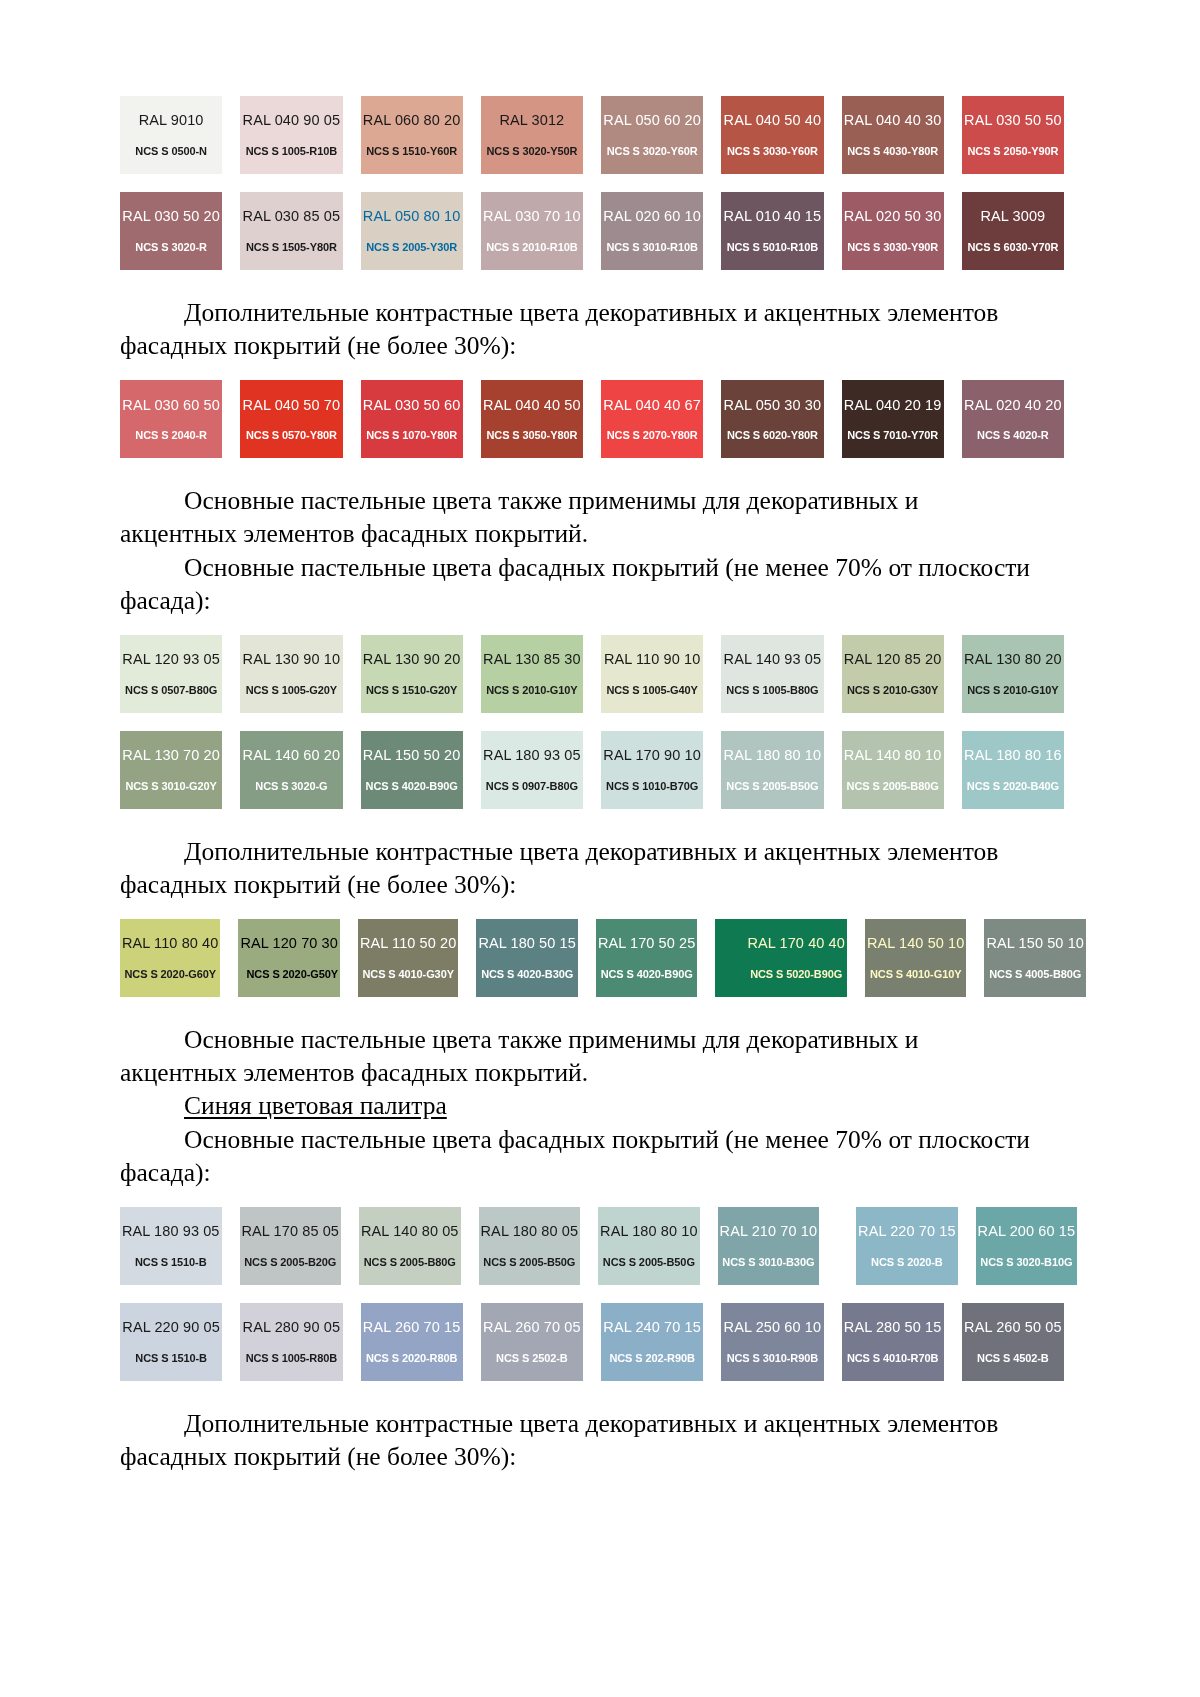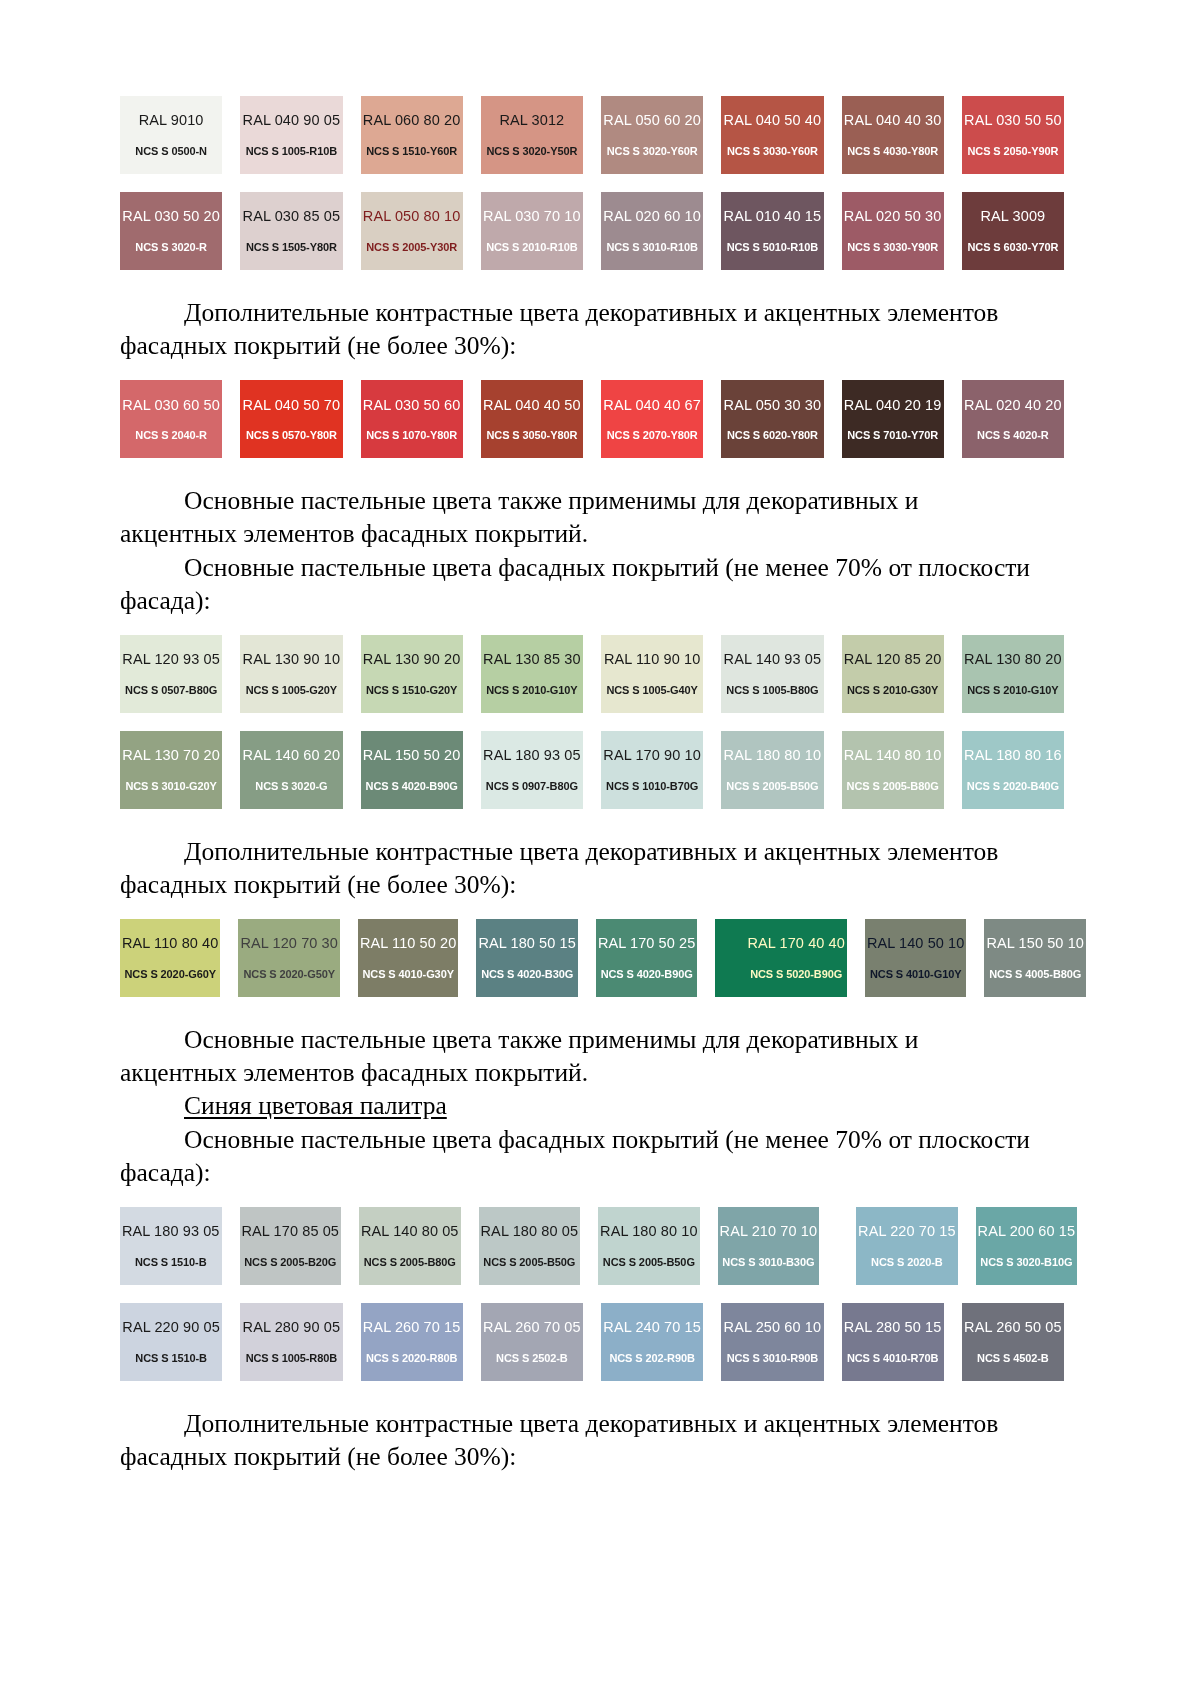--- a/index.html
+++ b/index.html
@@ -130,21 +130,21 @@
 
   <div class="swatch-grid grid-block" id="grid-red-main-2">
       <div class="swatch" style="background: rgb(160, 107, 110); color: rgb(255, 255, 255);">
         <div class="ral">RAL 030 50 20</div>
         <div class="ncs">NCS S 3020-R</div>
       </div>
       <div class="swatch" style="background: rgb(221, 208, 207); color: rgb(26, 26, 26);">
         <div class="ral">RAL 030 85 05</div>
         <div class="ncs">NCS S 1505-Y80R</div>
       </div>
-      <div class="swatch" style="background: rgb(217, 207, 194); color: #7f1d1d;">
+      <div class="swatch" style="background: rgb(217, 207, 194); color: #0369a1;">
         <div class="ral">RAL 050 80 10</div>
         <div class="ncs">NCS S 2005-Y30R</div>
       </div>
       <div class="swatch" style="background: rgb(191, 169, 171); color: rgb(255, 255, 255);">
         <div class="ral">RAL 030 70 10</div>
         <div class="ncs">NCS S 2010-R10B</div>
       </div>
       <div class="swatch" style="background: rgb(157, 139, 144); color: rgb(255, 255, 255);">
         <div class="ral">RAL 020 60 10</div>
         <div class="ncs">NCS S 3010-R10B</div>
@@ -309,41 +309,41 @@
     <span>фасадных покрытий (не более 30%):</span>
   </p>
 
   <div class="gap-md"></div>
 
   <div class="swatch-grid grid-block" id="grid-green-contrast">
       <div class="swatch" style="background: rgb(204, 210, 122); color: rgb(26, 26, 26);">
         <div class="ral">RAL 110 80 40</div>
         <div class="ncs">NCS S 2020-G60Y</div>
       </div>
-      <div class="swatch" style="background: rgb(154, 171, 128); color: #404040;">
+      <div class="swatch" style="background: rgb(154, 171, 128); color: #000000; align-items: flex-end;">
         <div class="ral">RAL 120 70 30</div>
         <div class="ncs">NCS S 2020-G50Y</div>
       </div>
       <div class="swatch" style="background: rgb(125, 125, 102); color: rgb(255, 255, 255);">
         <div class="ral">RAL 110 50 20</div>
         <div class="ncs">NCS S 4010-G30Y</div>
       </div>
       <div class="swatch" style="background: rgb(91, 129, 131); color: rgb(255, 255, 255);">
         <div class="ral">RAL 180 50 15</div>
         <div class="ncs">NCS S 4020-B30G</div>
       </div>
       <div class="swatch" style="background: rgb(75, 138, 115); color: rgb(255, 255, 255);">
         <div class="ral">RAL 170 50 25</div>
         <div class="ncs">NCS S 4020-B90G</div>
       </div>
       <div class="swatch" style="background: rgb(15, 122, 81); color: #fef9c3; padding-left: 32px;">
         <div class="ral">RAL 170 40 40</div>
         <div class="ncs">NCS S 5020-B90G</div>
       </div>
-      <div class="swatch" style="background: rgb(121, 128, 111); color: #0f172a;">
+      <div class="swatch" style="background: rgb(121, 128, 111); color: #fef9c3;">
         <div class="ral">RAL 140 50 10</div>
         <div class="ncs">NCS S 4010-G10Y</div>
       </div>
       <div class="swatch" style="background: rgb(126, 138, 132); color: rgb(255, 255, 255);">
         <div class="ral">RAL 150 50 10</div>
         <div class="ncs">NCS S 4005-B80G</div>
       </div>
     </div>
 
   <div class="gap-lg"></div>

